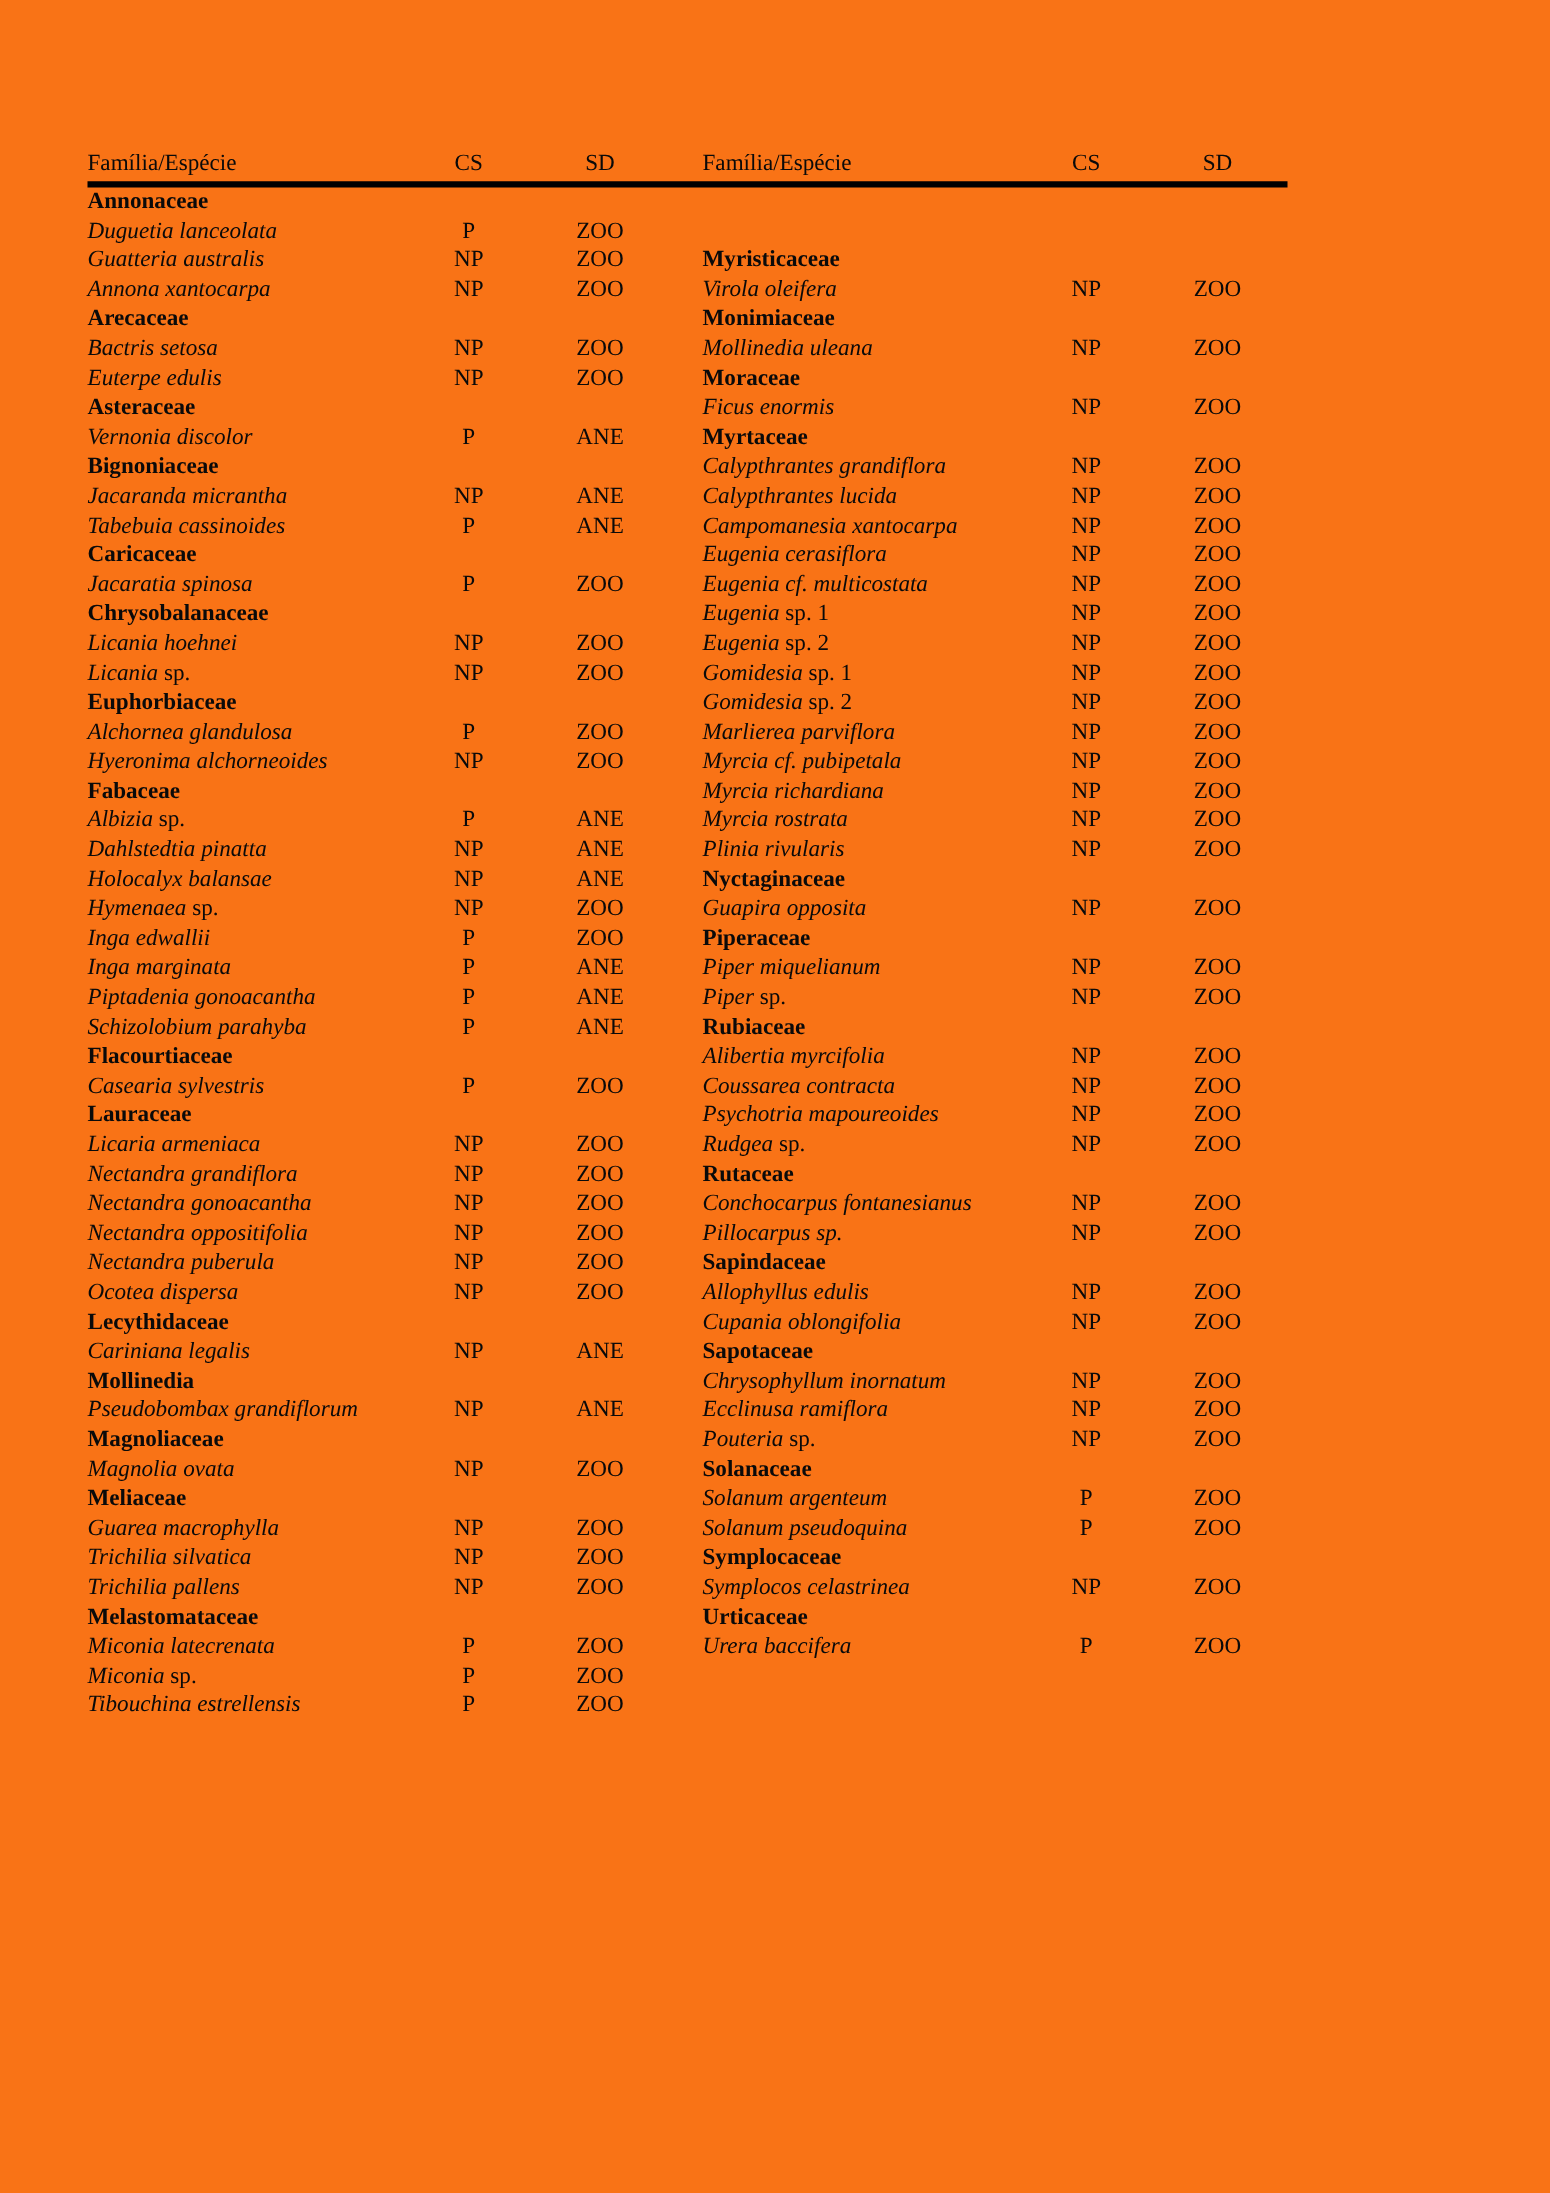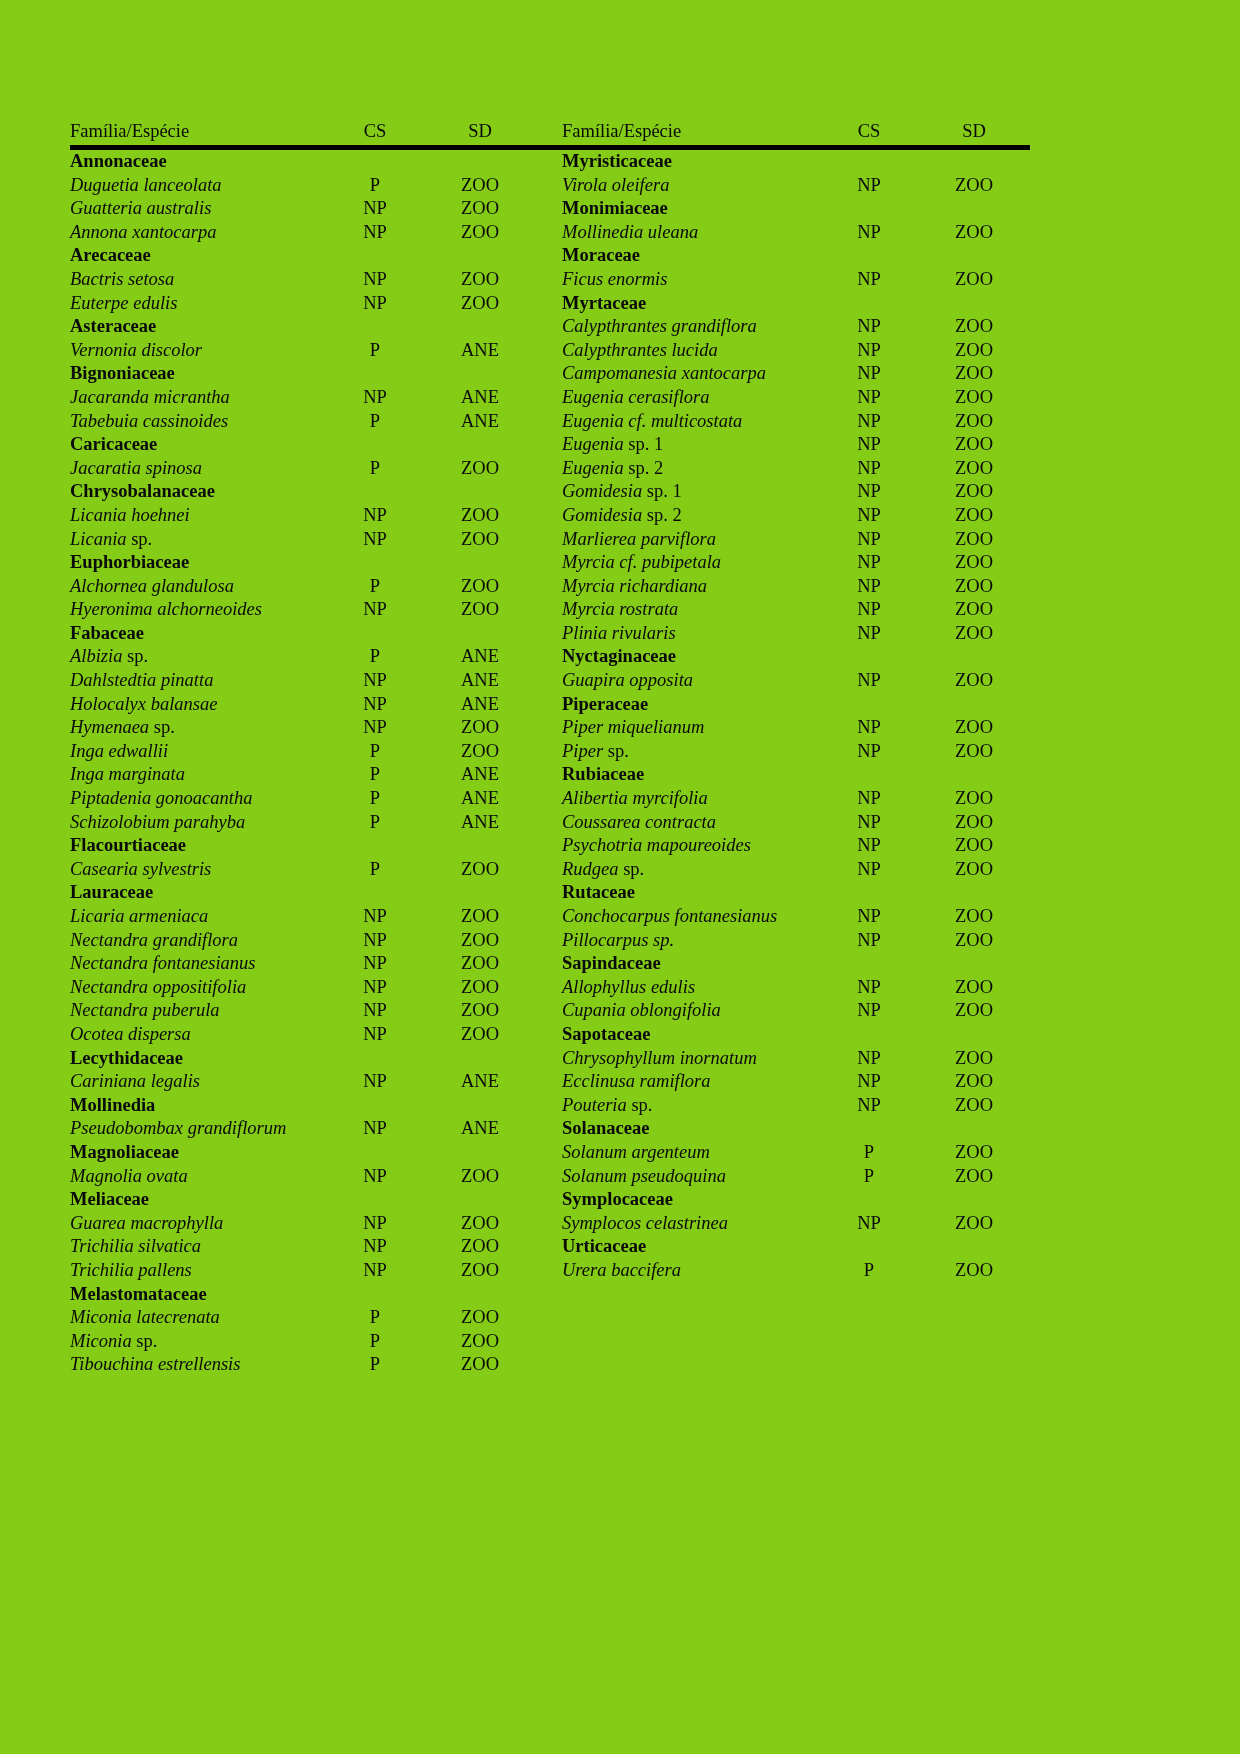--- a/index.html
+++ b/index.html
@@ -1,19 +1,19 @@
 <!DOCTYPE html>
 <html><head>
 <meta charset="utf-8">
 <style>
   html,body{margin:0;padding:0;background:#e8e8e8;}
   .page{
     position:relative;
     width:1240px;height:1754px;
-    background:#84cc16;
+    background:#f97316;
     margin:0 auto;
     font-family:"Liberation Serif", serif;
     color:#0a0a0a;
     overflow:hidden;
   }
   .tablewrap{
     position:absolute;
     left:70px; top:112px;
     width:960px;
   }
@@ -23,21 +23,21 @@
     height:30px;
     font-size:18.5px;
     padding-bottom:3px;
   }
   .rule{
     height:5px;
     background:#000;
   }
   .body{
     display:flex;
-    align-items:flex-start;
+    align-items:center;
   }
   .half{ display:block; }
   .half.left{ width:465px; }
   .half.right{ width:473px; }
   .sep{
     width:21px;
     position:relative;
   }
   .sep::before, .sep::after{
     content:"";
@@ -249,21 +249,21 @@
             <div class="c-name"><span class="it">Licaria armeniaca</span></div>
             <div class="c-cs">NP</div>
             <div class="c-sd">ZOO</div>
           </div>
           <div class="row">
             <div class="c-name"><span class="it">Nectandra grandiflora</span></div>
             <div class="c-cs">NP</div>
             <div class="c-sd">ZOO</div>
           </div>
           <div class="row">
-            <div class="c-name"><span class="it">Nectandra fontanesianus</span></div>
+            <div class="c-name"><span class="it">Nectandra gonoacantha</span></div>
             <div class="c-cs">NP</div>
             <div class="c-sd">ZOO</div>
           </div>
           <div class="row">
             <div class="c-name"><span class="it">Nectandra oppositifolia</span></div>
             <div class="c-cs">NP</div>
             <div class="c-sd">ZOO</div>
           </div>
           <div class="row">
             <div class="c-name"><span class="it">Nectandra puberula</span></div>

